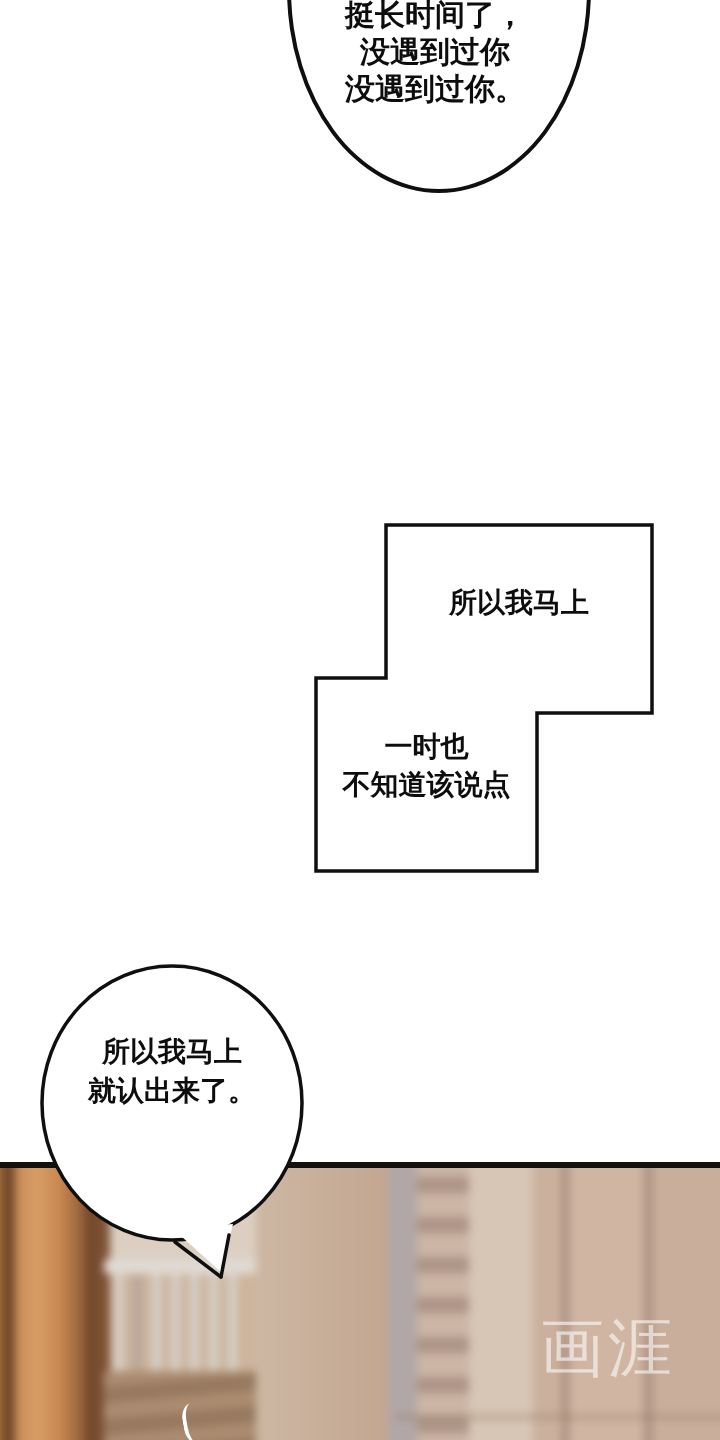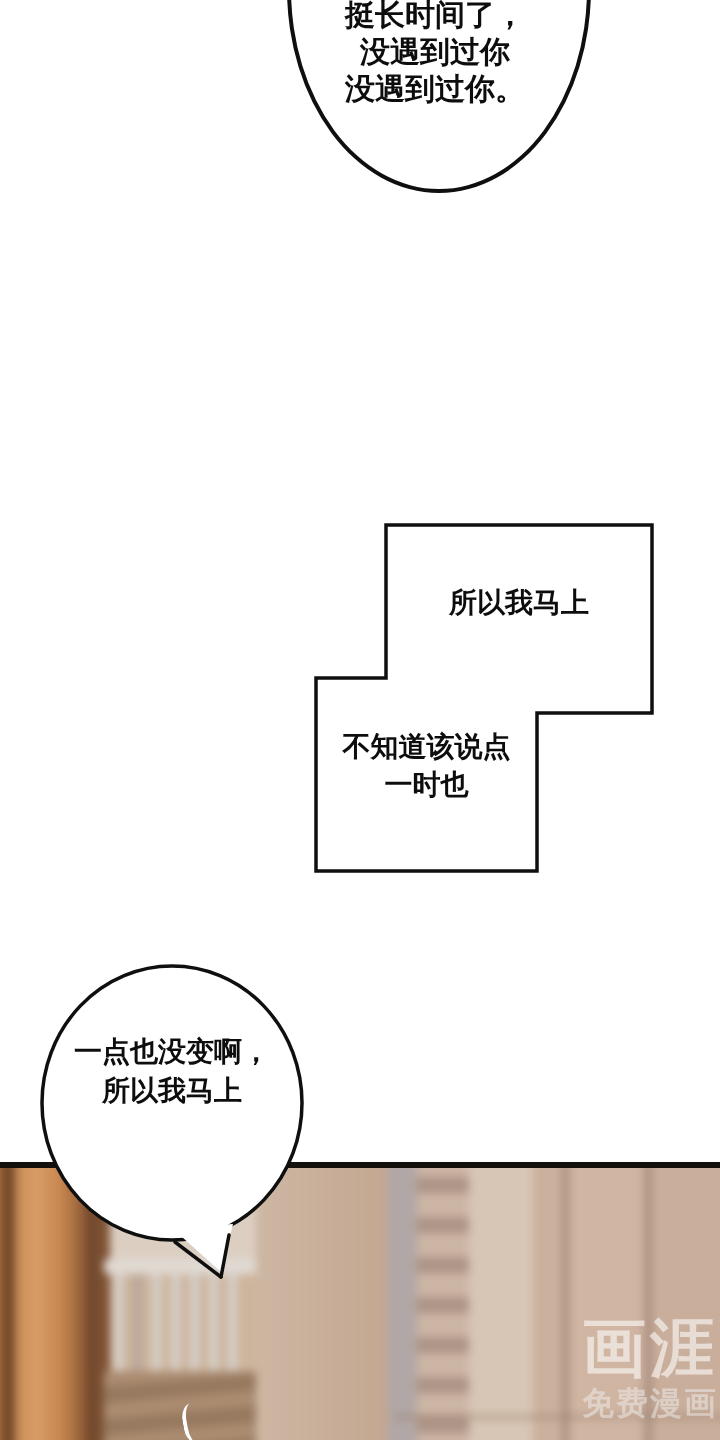--- a/index.html
+++ b/index.html
@@ -116,21 +116,21 @@
   .dk-ear-ridge{left:627px;top:62px;width:22px;height:72px;border-right:3px solid #8f746c;
     border-radius:50%;transform:rotate(8deg);}
   .dk-strand-v{left:684px;top:70px;width:28px;height:210px;background:#22252b;
     border-radius:40% 60% 30% 50%;transform:rotate(3deg);}
   .dk-strand-t{left:640px;top:118px;width:13px;height:172px;background:#2a2d33;
     border-radius:50% 50% 40% 40%;transform:rotate(13deg);}
   
   .scene-topline{left:0;top:1162px;width:720px;height:6px;background:#14100c;z-index:4;}
   .chin-line{left:183px;top:1403px;width:18px;height:40px;border-left:4px solid #fdfdfd;
     border-radius:60%/50%;transform:rotate(-10deg);z-index:4;}
-  .watermark{left:540px;top:152px;width:178px;text-align:right;z-index:5;font-weight:bold;}
+  .watermark{left:540px;top:152px;width:178px;text-align:left;z-index:5;font-weight:normal;}
   .wm-logo{font-size:64px;line-height:66px;letter-spacing:4px;color:rgba(255,255,255,.58);}
   .wm-caption{font-size:32px;line-height:36px;letter-spacing:2px;margin-top:4px;color:rgba(240,240,240,.5);}
 </style>
 </head>
 <body>
 
 <div class="page">
 
   <div class="abs scene">
 
@@ -191,21 +191,20 @@
       <div class="abs dk-streak s2"></div>
       <div class="abs dk-streak s3"></div>
       <div class="abs dk-ear"></div>
       <div class="abs dk-ear-ridge"></div>
       <div class="abs dk-strand-v"></div>
       <div class="abs dk-strand-t"></div>
     </div>
 
     <div class="abs watermark">
       <div class="wm-logo">画涯</div>
-      <div class="wm-caption">免费漫画</div>
     </div>
   </div>
 
   <div class="abs scene-topline"></div>
 
   <div class="abs chin-line"></div>
 
   <div class="abs bubble-ellipse" style="left:287px;top:-215px;width:296px;height:400px;"></div>
   <div class="abs bubble-text txt-top">
     <span class="ln">挺长时间了，</span>
@@ -213,28 +212,28 @@
     <span class="ln">没遇到过你。</span>
   </div>
 
   <svg class="abs bubble-svg" style="left:300px;top:509px;" width="370" height="372" viewBox="0 0 370 372">
     <polygon points="86,16 352,16 352,204 237,204 237,362 16,362 16,169 86,169" fill="#ffffff" stroke="#0f0f0f" stroke-width="3.5"></polygon>
   </svg>
   <div class="abs bubble-text txt-mid-up">
     <span class="ln">所以我马上</span>
   </div>
   <div class="abs bubble-text txt-mid-low">
+    <span class="ln">一时也</span>
     <span class="ln">不知道该说点</span>
-    <span class="ln">一时也</span>
   </div>
 
   <svg class="abs bubble-svg" style="left:30px;top:955px;" width="290" height="360" viewBox="0 0 290 360">
     <ellipse cx="142" cy="148" rx="130" ry="137" fill="#ffffff" stroke="#0f0f0f" stroke-width="3.5"></ellipse>
     <polygon points="142,273 203,269 191,317" fill="#ffffff" stroke="none"></polygon>
     <path d="M145,287 L191,322" stroke="#0f0f0f" stroke-width="3.5" stroke-linecap="round" fill="none"></path>
     <path d="M199,280 L191,322" stroke="#0f0f0f" stroke-width="3.5" stroke-linecap="round" fill="none"></path>
   </svg>
   <div class="abs bubble-text txt-round">
-    <span class="ln">一点也没变啊，</span>
     <span class="ln">所以我马上</span>
+    <span class="ln">就认出来了。</span>
   </div>
 
 </div>
 
 </body></html>

